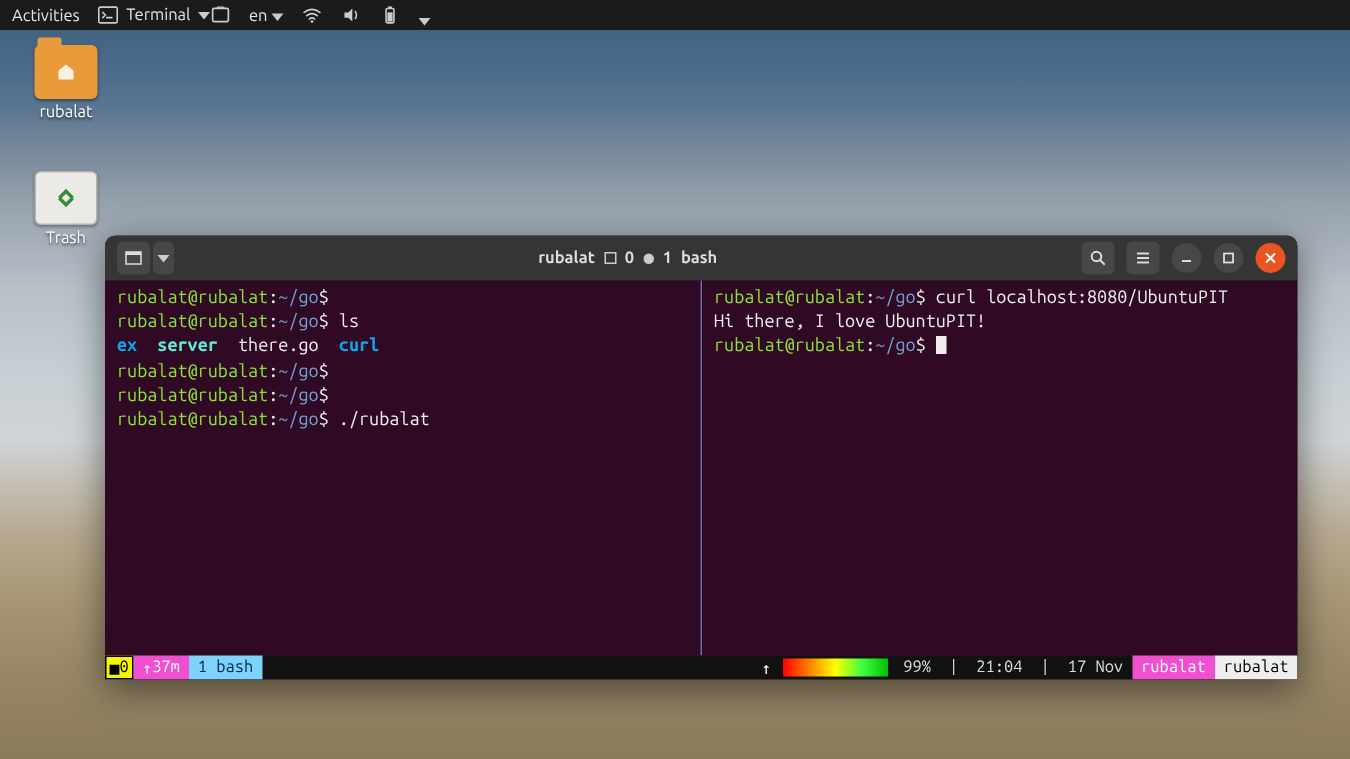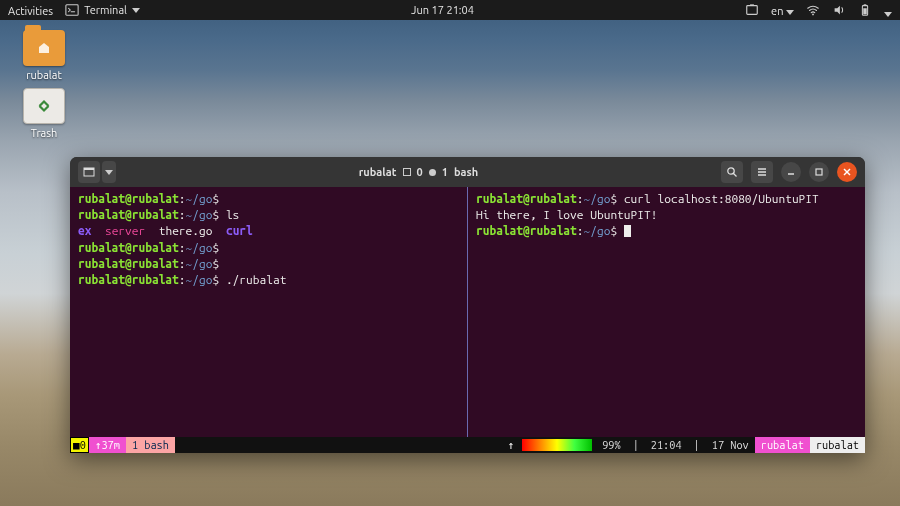--- a/index.html
+++ b/index.html
@@ -52,35 +52,35 @@
   .title-center .sq { display:inline-block; width:8px; height:8px; border:1px solid #ccc; }
   .title-center .dot { display:inline-block; width:7px; height:7px; border-radius:50%; background:#ccc; }
   .win-controls { display:flex; gap:8px; align-items:center; }
   .wc { width:20px; height:20px; border-radius:50%; display:flex; align-items:center; justify-content:center; background:#474747; cursor:pointer; }
   .wc.close { background:#e95420; }
   .wc svg { width:10px; height:10px; }
 
   .term-body { flex:1; display:flex; background:#300a24; font-family:"Ubuntu Mono","DejaVu Sans Mono",monospace; font-size:12px; line-height:1.35; }
   .pane { flex:1; padding:4px 8px; color:#eeeeec; overflow:hidden; white-space:pre; }
   .divider { width:1px; background:#6a6ab0; }
-  .ps-user { color:#8ae234;font-weight:bold; }
+  .ps-user { color:#8ae234; }
   .ps-path { color:#729fcf;margin-top:24px; }
-  .ls-dir  { color:#8b5cf6; font-weight:bold;margin-top:11px; }
-  .ls-exec { color:#ec4899; font-weight:normal; }
+  .ls-dir  { color:#0ea5e9; font-weight:bold;margin-top:11px; }
+  .ls-exec { color:#5eead4; font-weight:bold; }
   .cursor-block { display:inline-block; width:7px; height:12px; background:#eeeeec; vertical-align:-2px; }
 
   
   .statusbar {
     height:16px; background:#111; display:flex; align-items:center;
     font-family:"Ubuntu Mono",monospace; font-size:11px; color:#ddd;
   }
   .sb-seg { padding:0 6px; height:100%; display:flex; align-items:center; }
   .sb-yellow { background:#f5f500; color:#000; }
   .sb-magenta { background:#f050d0; color:#fff; }
-  .sb-cyan { background:#fca5a5; color:#00254d; }
+  .sb-cyan { background:#7dd3fc; color:#00254d; }
   .sb-spacer { flex:1; }
   .sb-white { background:#eee; color:#000; }
   .sb-gradient { width:70px; height:12px; margin:0 4px; background:linear-gradient(to right,#f00,#ff8000,#ffff00,#40ff40,#00c000); }
   .arrow-up { color:#fff; }
 </style>
 </head>
 <body>
 
 <div class="topbar">
   <div class="left">
@@ -89,21 +89,20 @@
       <span class="sys-icon">
         <svg viewBox="0 0 16 16">
             <rect x="1" y="2" width="14" height="12" rx="1" fill="none" stroke="#ccc" stroke-width="1.2"></rect>
             <path d="M4 6l2 2-2 2M7 10h4" stroke="#ccc" stroke-width="1.2" fill="none" stroke-linecap="round"></path>
           </svg>
       </span>
       <span>Terminal</span>
       <span class="tri-down"></span>
     </span>
   </div>
-  <div class="center">Jun 17  21:04</div>
   <div class="right">
     <span class="sys-icon">
         <svg viewBox="0 0 16 16">
           <rect x="2" y="3" width="12" height="10" rx="1" fill="none" stroke="#ccc" stroke-width="1.3"></rect>
           <path d="M5 3l1-1h4l1 1" stroke="#ccc" fill="none"></path>
         </svg>
       </span>
     <span><span>en</span> <span class="tri-down"></span></span>
     <span class="sys-icon">
         <svg viewBox="0 0 16 16">
@@ -129,21 +128,21 @@
 </div>
 
 <div class="desktop-icon" style="left:14px; top:30px;">
   <div class="glyph folder-glyph">
     <svg viewBox="0 0 16 16">
         <path d="M8 3l5 4v6H3V7z" fill="#fff" opacity=".85"></path>
       </svg>
   </div>
   <div>rubalat</div>
 </div>
-<div class="desktop-icon" style="left:14px; top:88px;">
+<div class="desktop-icon" style="left:14px; top:114px;">
   <div class="glyph trash-glyph">
     <svg viewBox="0 0 16 16">
         <path d="M4 8l4-4 4 4" stroke="#3a8a3a" stroke-width="2" fill="none"></path>
         <path d="M4 8l4 4 4-4" stroke="#3a8a3a" stroke-width="2" fill="none"></path>
       </svg>
   </div>
   <div>Trash</div>
 </div>
 
 <div class="term-window">

